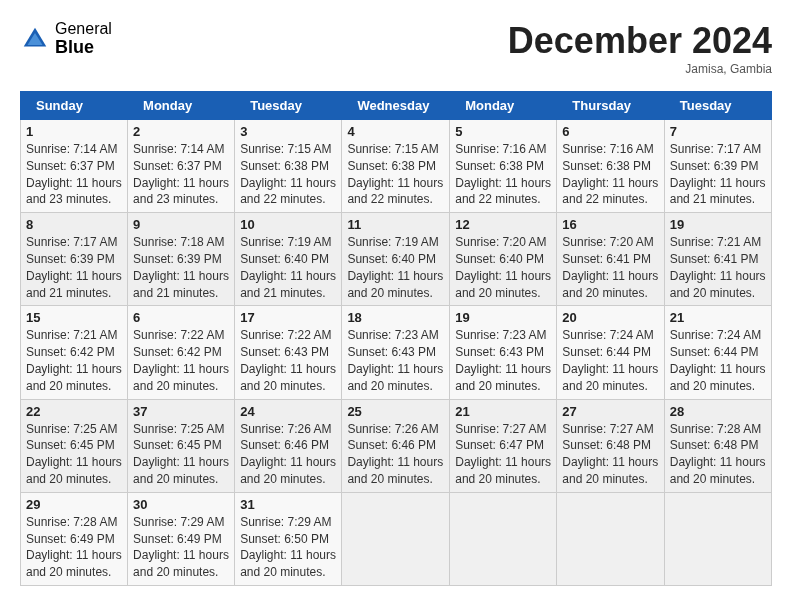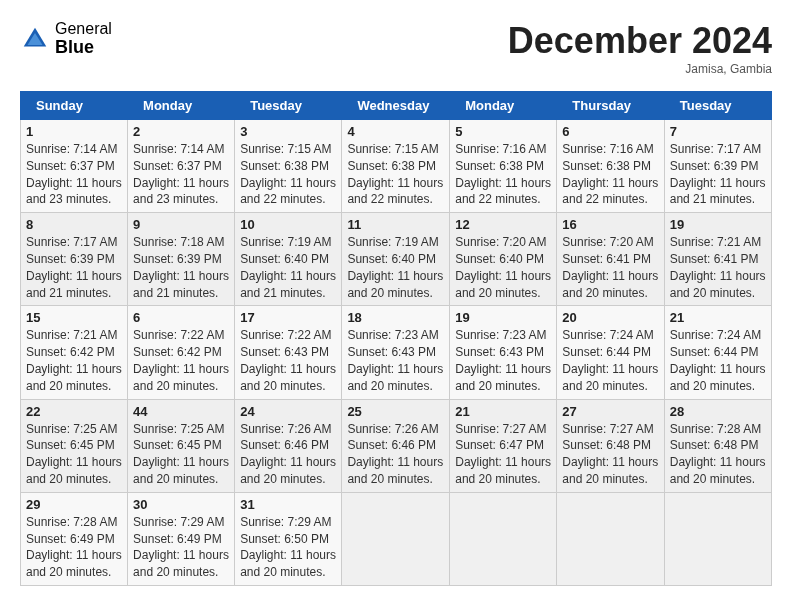--- a/index.html
+++ b/index.html
@@ -214,21 +214,21 @@
           <span class="day-num">21</span>
           <div class="day-info">Sunrise: 7:24 AM<br>Sunset: 6:44 PM<br>Daylight: 11 hours and 20 minutes.</div>
         </td>
       </tr>
       <tr>
         <td>
           <span class="day-num">22</span>
           <div class="day-info">Sunrise: 7:25 AM<br>Sunset: 6:45 PM<br>Daylight: 11 hours and 20 minutes.</div>
         </td>
         <td>
-          <span class="day-num">44</span>
+          <span class="day-num">37</span>
           <div class="day-info">Sunrise: 7:25 AM<br>Sunset: 6:45 PM<br>Daylight: 11 hours and 20 minutes.</div>
         </td>
         <td>
           <span class="day-num">24</span>
           <div class="day-info">Sunrise: 7:26 AM<br>Sunset: 6:46 PM<br>Daylight: 11 hours and 20 minutes.</div>
         </td>
         <td>
           <span class="day-num">25</span>
           <div class="day-info">Sunrise: 7:26 AM<br>Sunset: 6:46 PM<br>Daylight: 11 hours and 20 minutes.</div>
         </td>

